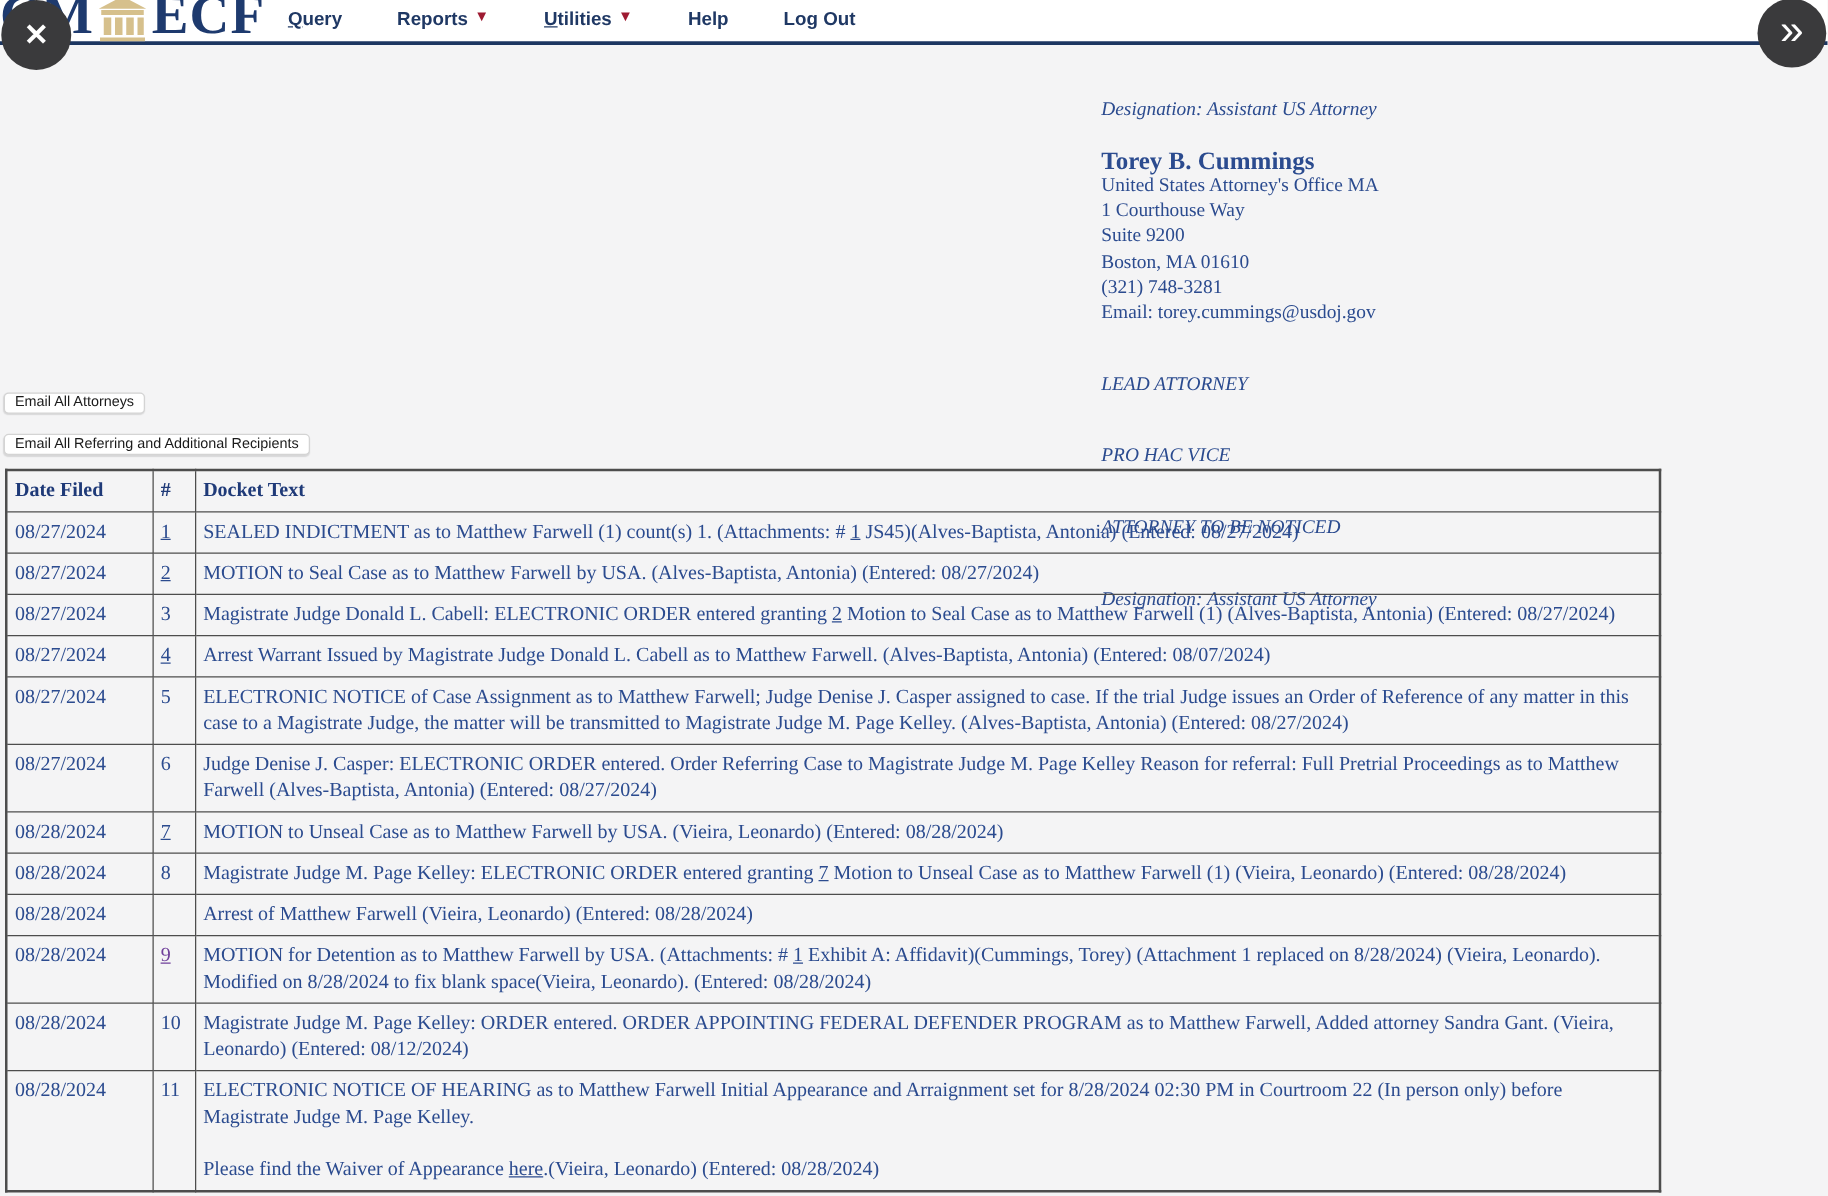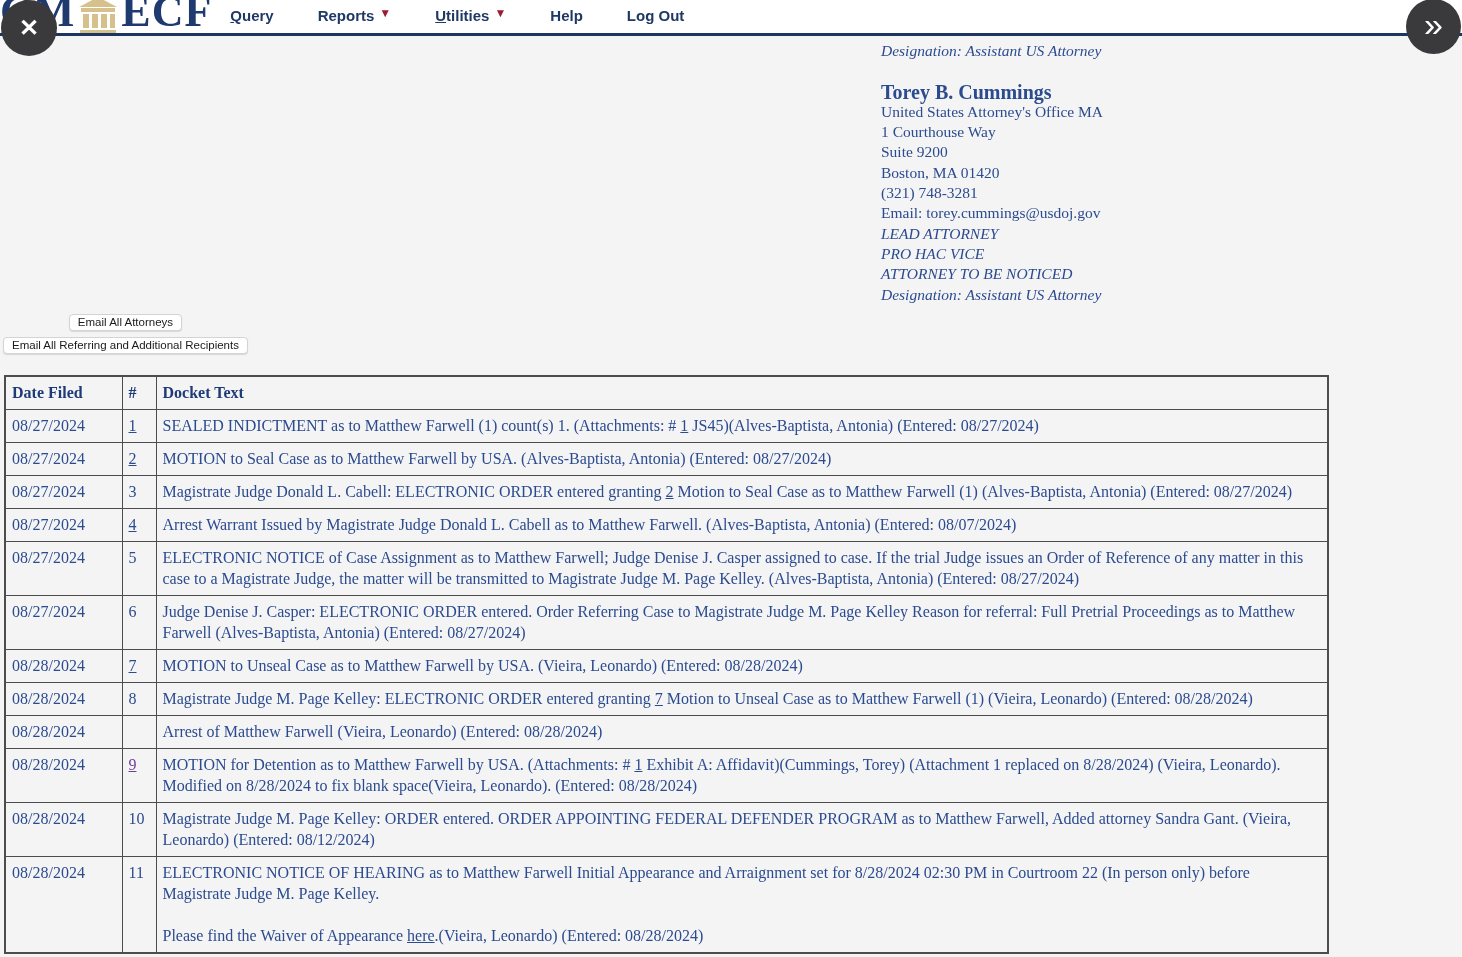--- a/index.html
+++ b/index.html
@@ -76,27 +76,27 @@
   .overlay-btn.next  { right:1px; top:-1px; width:55px; height:55px; font-size:34px; line-height:1; padding-bottom:6px; }
   
   .attorney {
     position:absolute;
     left:881px; top:41px;
     font-size:15.5px;
     line-height:20.3px;
     color:#2b4b8f;
   }
   .attorney .ln { min-height:20.3px; }
-  .attorney .italic { font-style:italic; }
+  .attorney .italic { font-style:italic;margin-top:37px; }
   .attorney .bold { font-weight:bold; font-size:20px; }
   
   .email-buttons {
     position:absolute;
     left:3px; top:314px;
-    display:flex; flex-direction:column; align-items:center; gap:6px;
+    display:flex; flex-direction:column; align-items:flex-start; gap:16px;
   }
   .email-buttons button {
     font-family:"Liberation Sans", sans-serif;
     font-size:11.5px;
     color:#1a1a1a;
     background:#ffffff;
     border:1px solid #d4d4d4;
     border-radius:4px;
     padding:1px 8px 2px 8px;
     box-shadow:0 1px 1px rgba(0,0,0,0.12);
@@ -171,21 +171,21 @@
 <button class="overlay-btn next">»</button>
 
 <main>
   <div class="attorney" id="attorney">
       <div class="ln italic">Designation: Assistant US Attorney</div>
       <div class="ln">&nbsp;</div>
       <div class="ln bold">Torey B. Cummings</div>
       <div class="ln">United States Attorney's Office MA</div>
       <div class="ln">1 Courthouse Way</div>
       <div class="ln">Suite 9200</div>
-      <div class="ln">Boston, MA 01420</div>
+      <div class="ln">Boston, MA 01610</div>
       <div class="ln">(321) 748-3281</div>
       <div class="ln">Email: torey.cummings@usdoj.gov</div>
       <div class="ln italic">LEAD ATTORNEY</div>
       <div class="ln italic">PRO HAC VICE</div>
       <div class="ln italic">ATTORNEY TO BE NOTICED</div>
       <div class="ln italic">Designation: Assistant US Attorney</div>
     </div>
 
   <div class="email-buttons">
     <button>Email All Attorneys</button>

